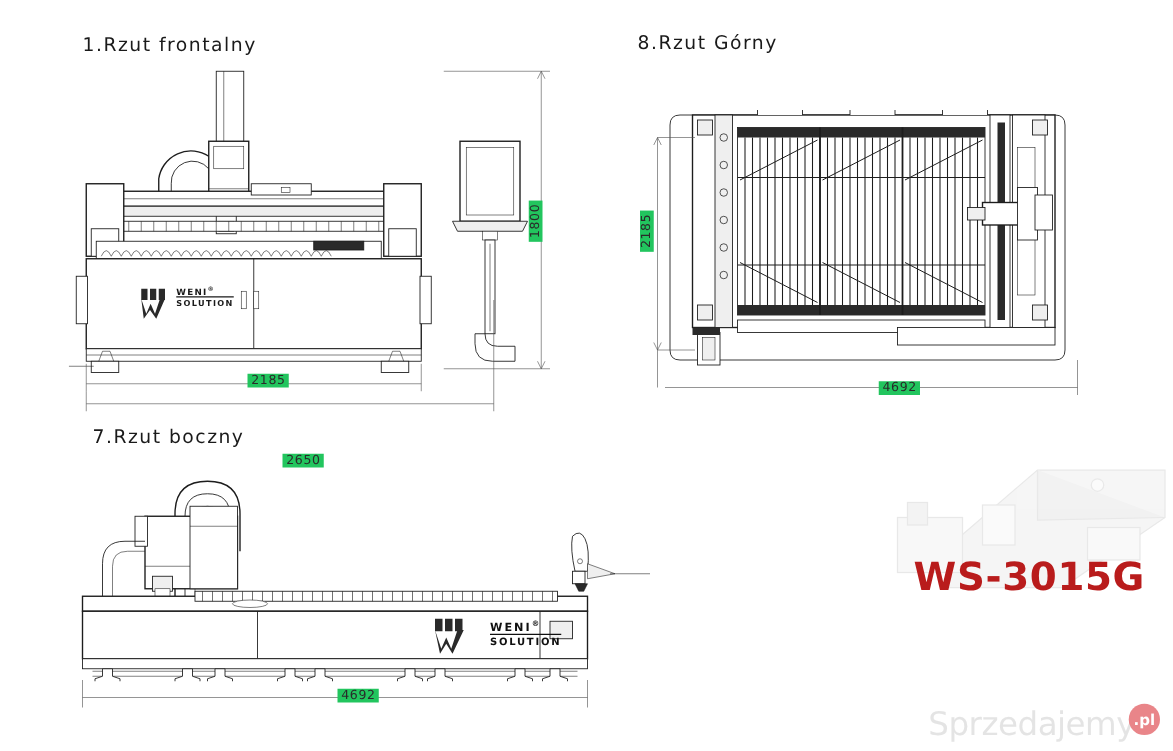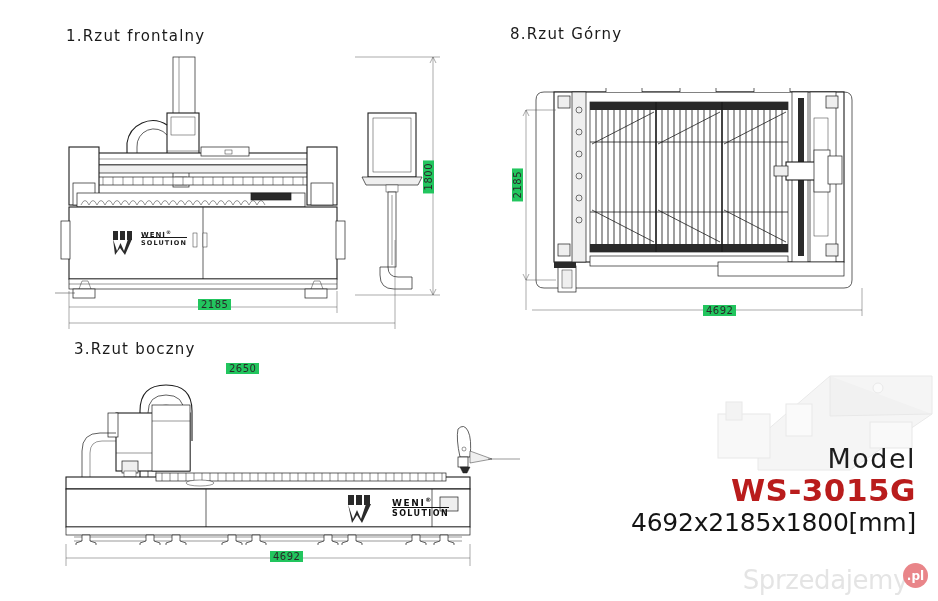--- a/index.html
+++ b/index.html
@@ -120,21 +120,21 @@
   .filld{fill:#2a2a2a;}
   .dimln{stroke:#555;stroke-width:.5;fill:none;}
 </style>
 </head>
 <body>
 
 <div class="sheet">
 
   <div class="view-title" id="title-front">1.Rzut frontalny</div>
   <div class="view-title" id="title-top">8.Rzut Górny</div>
-  <div class="view-title" id="title-side">3.Rzut boczny</div>
+  <div class="view-title" id="title-side">7.Rzut boczny</div>
 
   <svg width="420" height="270" style="position:absolute;left:55px;top:55px;">
 
     <g>
       <rect x="118" y="2" width="22" height="58" class="ln thin fillw"></rect>
       <line x1="124" y1="2" x2="124" y2="60" class="ln vthin"></line>
     </g>
 
     <g>
       <rect x="112" y="58" width="32" height="58" class="ln med fillw"></rect>
@@ -500,23 +500,21 @@
       <path d="M130,24 L130,64 L232,62" fill="#999"></path>
       <rect x="18" y="62" width="52" height="44" fill="#ccc"></rect>
       <rect x="26" y="50" width="16" height="18" fill="#aaa"></rect>
       <rect x="86" y="52" width="26" height="32" fill="#ddd"></rect>
       <rect x="170" y="70" width="42" height="26" fill="#d4d4d4"></rect>
       <circle cx="178" cy="36" r="5" fill="#ddd"></circle>
     </g>
   </svg>
 
   <div class="model-block">
-    <div class="model-word">Model</div>
     <div class="model-name">WS-3015G</div>
-    <div class="model-dims">4692x2185x1800[mm]</div>
   </div>
 
   <div class="watermark">
     <span class="wm-text">Sprzedajemy</span>
     <span class="wm-badge">.pl</span>
   </div>
 
 </div>
 
 </body></html>

